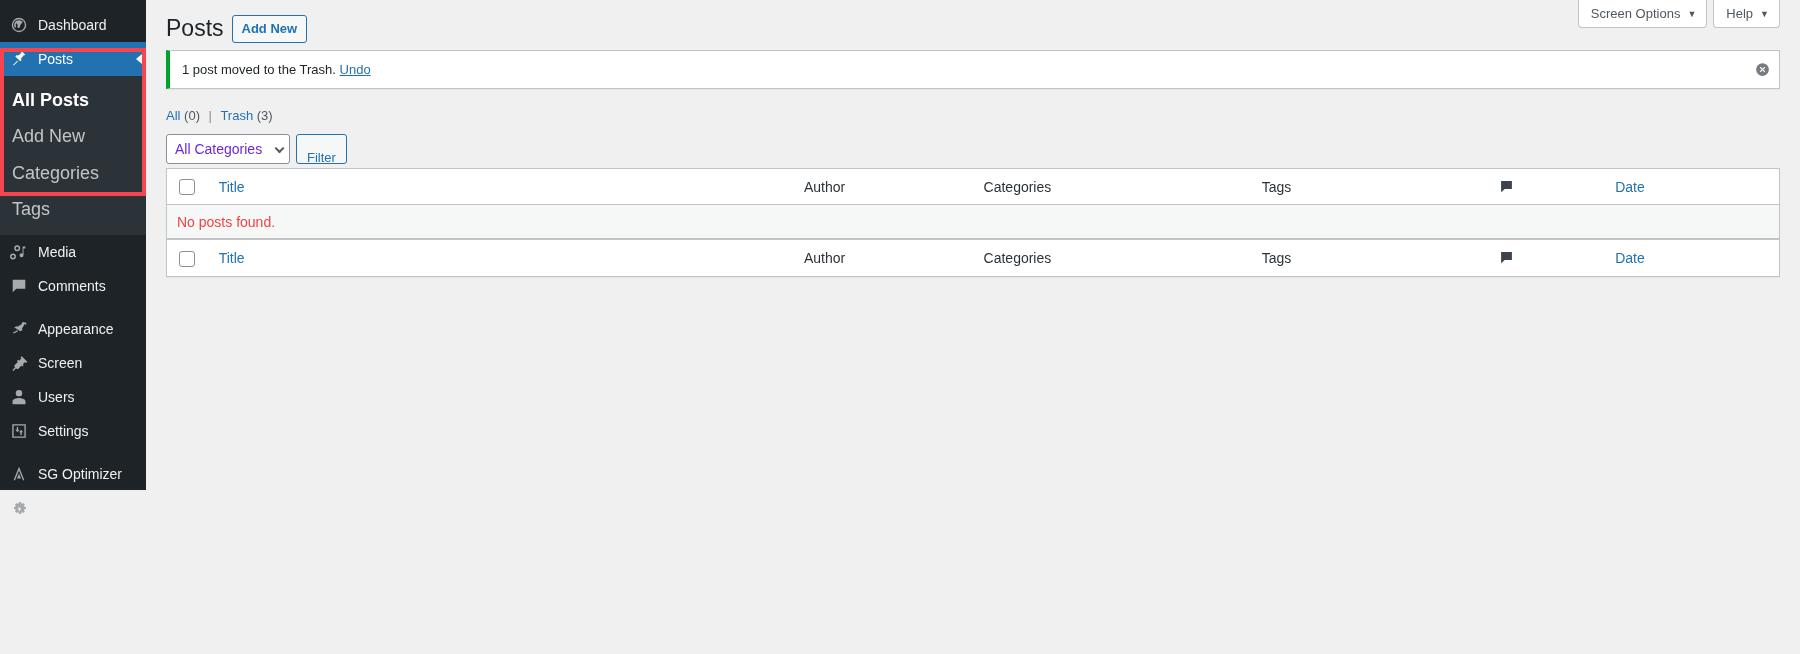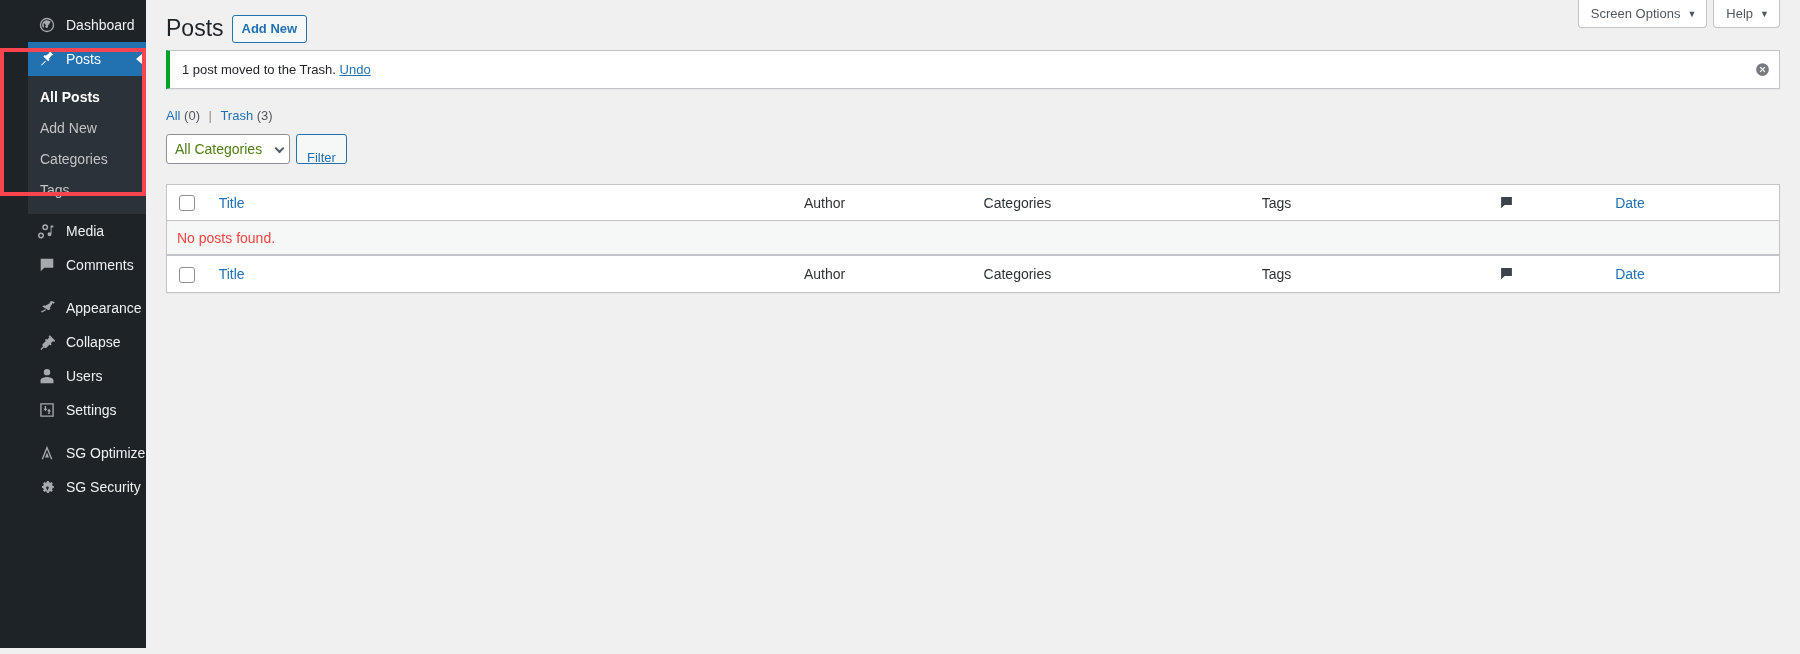--- a/index.html
+++ b/index.html
@@ -12,25 +12,24 @@
     font-family: "Liberation Sans", sans-serif;
     -webkit-font-smoothing: antialiased;
   }
 
   #app { position: relative; width: 1800px; height: 654px; display: flex; }
 
   
   #sidebar {
     width: 146px;
     min-width: 146px;
-    height: 648px;
+    height: 490px;
     background: #1d2327;
     position: relative;
     padding-top: 0;
-    padding-left: 28px;
   }
 
   .menu-top { padding-top: 8px; }
 
   .menu-item {
     display: flex;
     align-items: center;
     height: 34px;
     padding-left: 9px;
     color: #f0f0f1;
@@ -69,21 +68,21 @@
     border-bottom: 5px solid transparent;
     border-right: 6px solid #fff;
   }
 
   
   .submenu { background: #2c3338; padding: 6px 0 8px 0; }
   .submenu-item {
     display: block;
     padding: 6px 0 6px 12px;
     color: #c3c4c7;
-    font-size: 14px;
+    font-size: 18px;
     line-height: 1.35;
     cursor: pointer;
     white-space: nowrap;
   }
   .submenu-item.current { color: #fff; font-weight: bold; }
 
   .menu-sep { height: 9px; }
 
   .collapse-item { color: #a7aaad; }
   .collapse-item .mi-label { color: #a7aaad; }
@@ -209,21 +208,21 @@
   }
   .wp-select {
     appearance: none;
     -webkit-appearance: none;
     background: #fff;
     border: 1px solid #8c8f94;
     border-radius: 3px;
     height: 30px;
     padding: 0 26px 0 8px;
     font-size: 14px;
-    color: #4d7c0f;
+    color: #6d28d9;
     font-family: "Liberation Sans", sans-serif;
     cursor: pointer;
     line-height: 28px;
     box-shadow: 0 0 0 transparent;
   }
   .select-wrap { position: relative; display: inline-block; }
   .select-caret {
     position: absolute;
     right: 7px; top: 50%;
     transform: translateY(-60%) rotate(45deg);
@@ -239,21 +238,21 @@
     border-radius: 3px;
     height: 30px;
     padding: 9px 10px;
     font-size: 13px;
     cursor: pointer;
     line-height: 28px;
   }
 
   
   #posts-table {
-    margin-top: 20px;
+    margin-top: 4px;
     width: 100%;
     border-collapse: separate;
     border-spacing: 0;
     background: #fff;
     border: 1px solid #c3c4c7;
     box-shadow: 0 1px 1px rgba(0,0,0,.04);
     border-radius: 0;
     table-layout: fixed;
   }
   #posts-table th {
@@ -362,21 +361,21 @@
         </span>
         <span class="mi-label">Appearance</span>
       </div>
 
       <div class="menu-item">
         <span class="mi-icon">
           <svg width="18" height="18" viewBox="0 0 20 20">
               <path d="M13.1 2.4l-1.4 1.4 1 1-2.6 2.6-1-1L7.7 7.8l1 1-3.4 3.4c-.6.6-.6 1.6 0 2.2l.4.4-3 3 1.1 1.1 3-3 .4.4c.6.6 1.6.6 2.2 0l3.4-3.4 1 1 1.4-1.4-1-1 2.6-2.6 1 1 1.4-1.4-6.1-6.1z"></path>
             </svg>
         </span>
-        <span class="mi-label">Collapse</span>
+        <span class="mi-label">Screen</span>
       </div>
 
       <div class="menu-item">
         <span class="mi-icon">
           <svg width="18" height="18" viewBox="0 0 20 20">
               <path d="M10 9.3a3.6 3.6 0 10-3.6-3.6A3.6 3.6 0 0010 9.3zm0 1.8c-2.4 0-7.2 1.2-7.2 3.6V18h14.4v-3.3c0-2.4-4.8-3.6-7.2-3.6z"></path>
             </svg>
         </span>
         <span class="mi-label">Users</span>
       </div>

